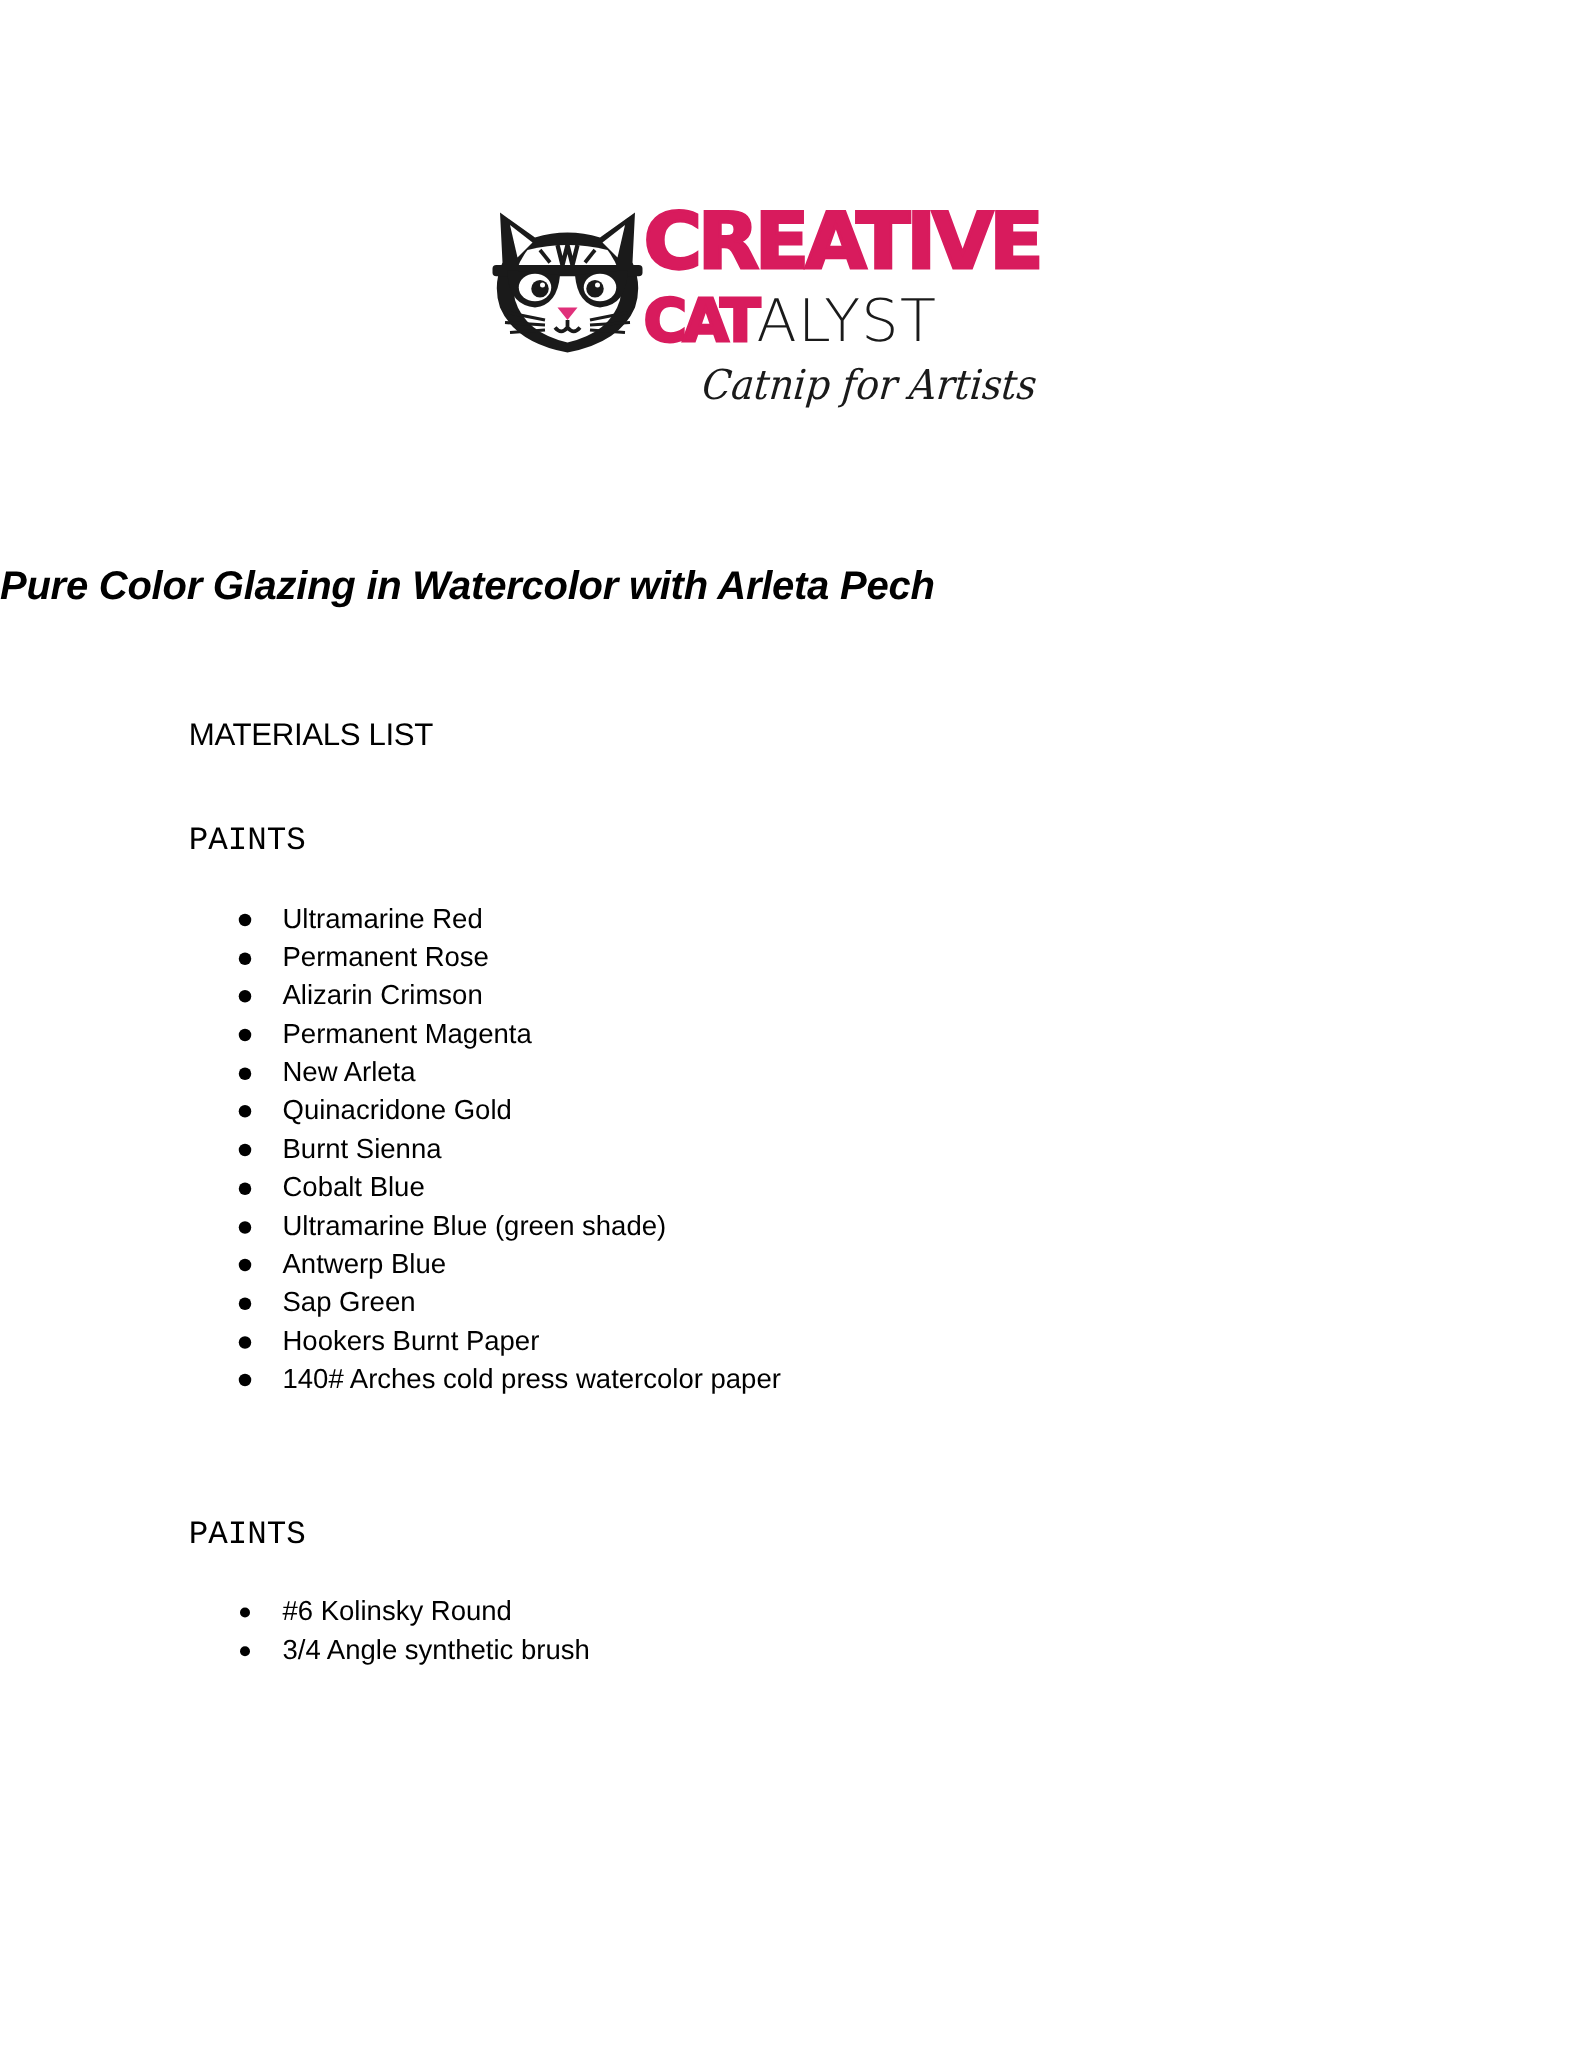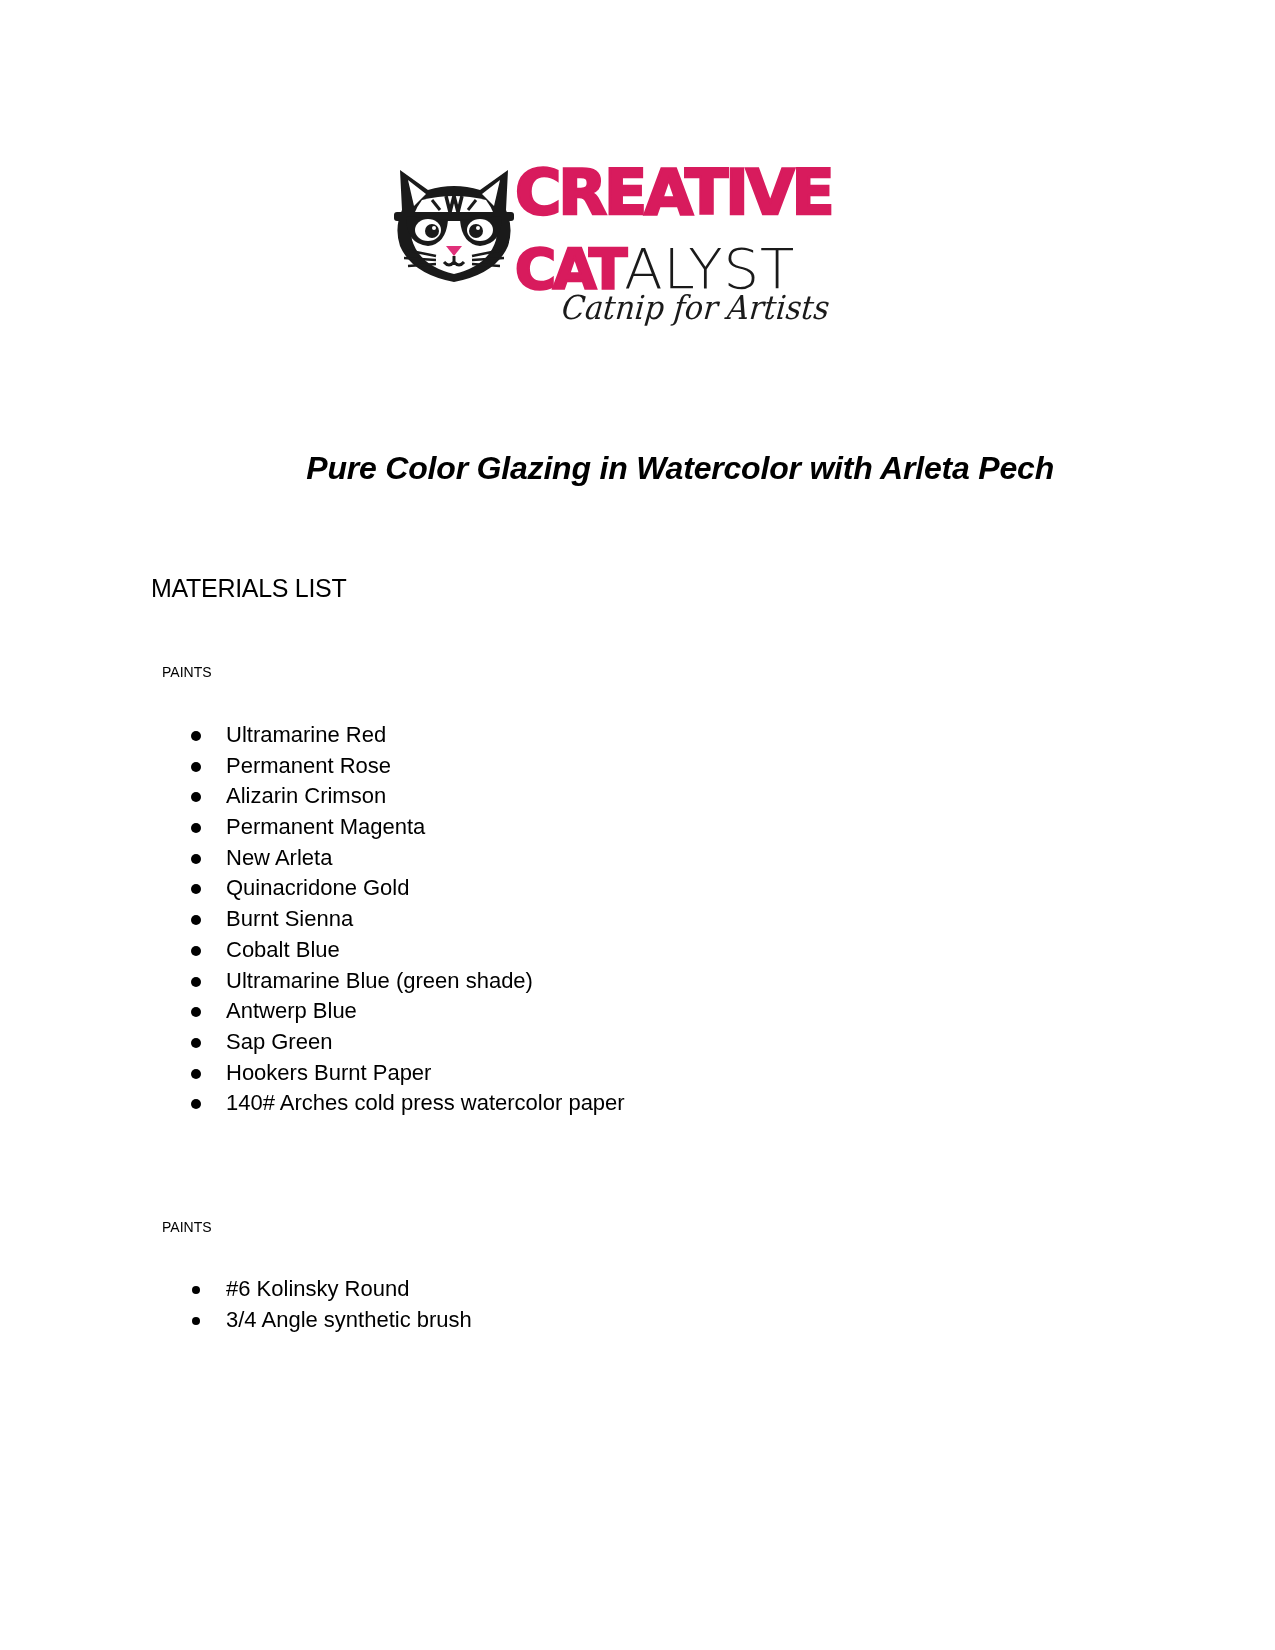--- a/index.html
+++ b/index.html
@@ -39,22 +39,22 @@
       font-size: 62px;
       letter-spacing: -3px;
       line-height: 62px;
       transform: scaleX(1.02);
       transform-origin: left top;
       -webkit-text-stroke: 2.5px currentColor;
     }
     .brand-line2 {
       position: absolute;
       left: 123px;
-      top: 72px;
-      font-size: 56px;
+      top: 60px;
+      font-size: 47px;
       line-height: 62px;
       white-space: nowrap;
     }
     .brand-line2 .bold {
       font-family: "DejaVu Sans", sans-serif;
       font-weight: 900;
       letter-spacing: -3px;
       -webkit-text-stroke: 2.5px currentColor;
     }
     .brand-line2 .thin {
@@ -74,43 +74,43 @@
       letter-spacing: 0px;
       transform: scaleX(0.92) skewX(-6deg);
       transform-origin: left top;
       color: #1a1a1a;
     }
     .title {
       position: absolute;
       left: 0;
       width: 1054px;
       top: 448px;
-      text-align: right;
+      text-align: left;
       font-family: "Liberation Sans", sans-serif;
       font-weight: bold;
       font-style: italic;
       font-size: 32px;
       line-height: 40px;
       padding-left: 0px;
       letter-spacing: -0.2px;
     }
     .section-heading {
       position: absolute;
       left: 151px;
       font-family: "Liberation Sans", sans-serif;
       font-weight: normal;
       font-size: 25px;
       line-height: 30px;
       letter-spacing: -0.3px;
     }
     .subheading {
       position: absolute;
-      left: 162px;
-      font-family: Liberation Sans, sans-serif;
-      font-size: 14px;
+      left: 151px;
+      font-family: Liberation Mono, monospace;
+      font-size: 26px;
       line-height: 28px;
     }
     .list {
       position: absolute;
       left: 0;
       margin: 0;
       padding: 0;
       list-style: none;
     }
     .list li {

